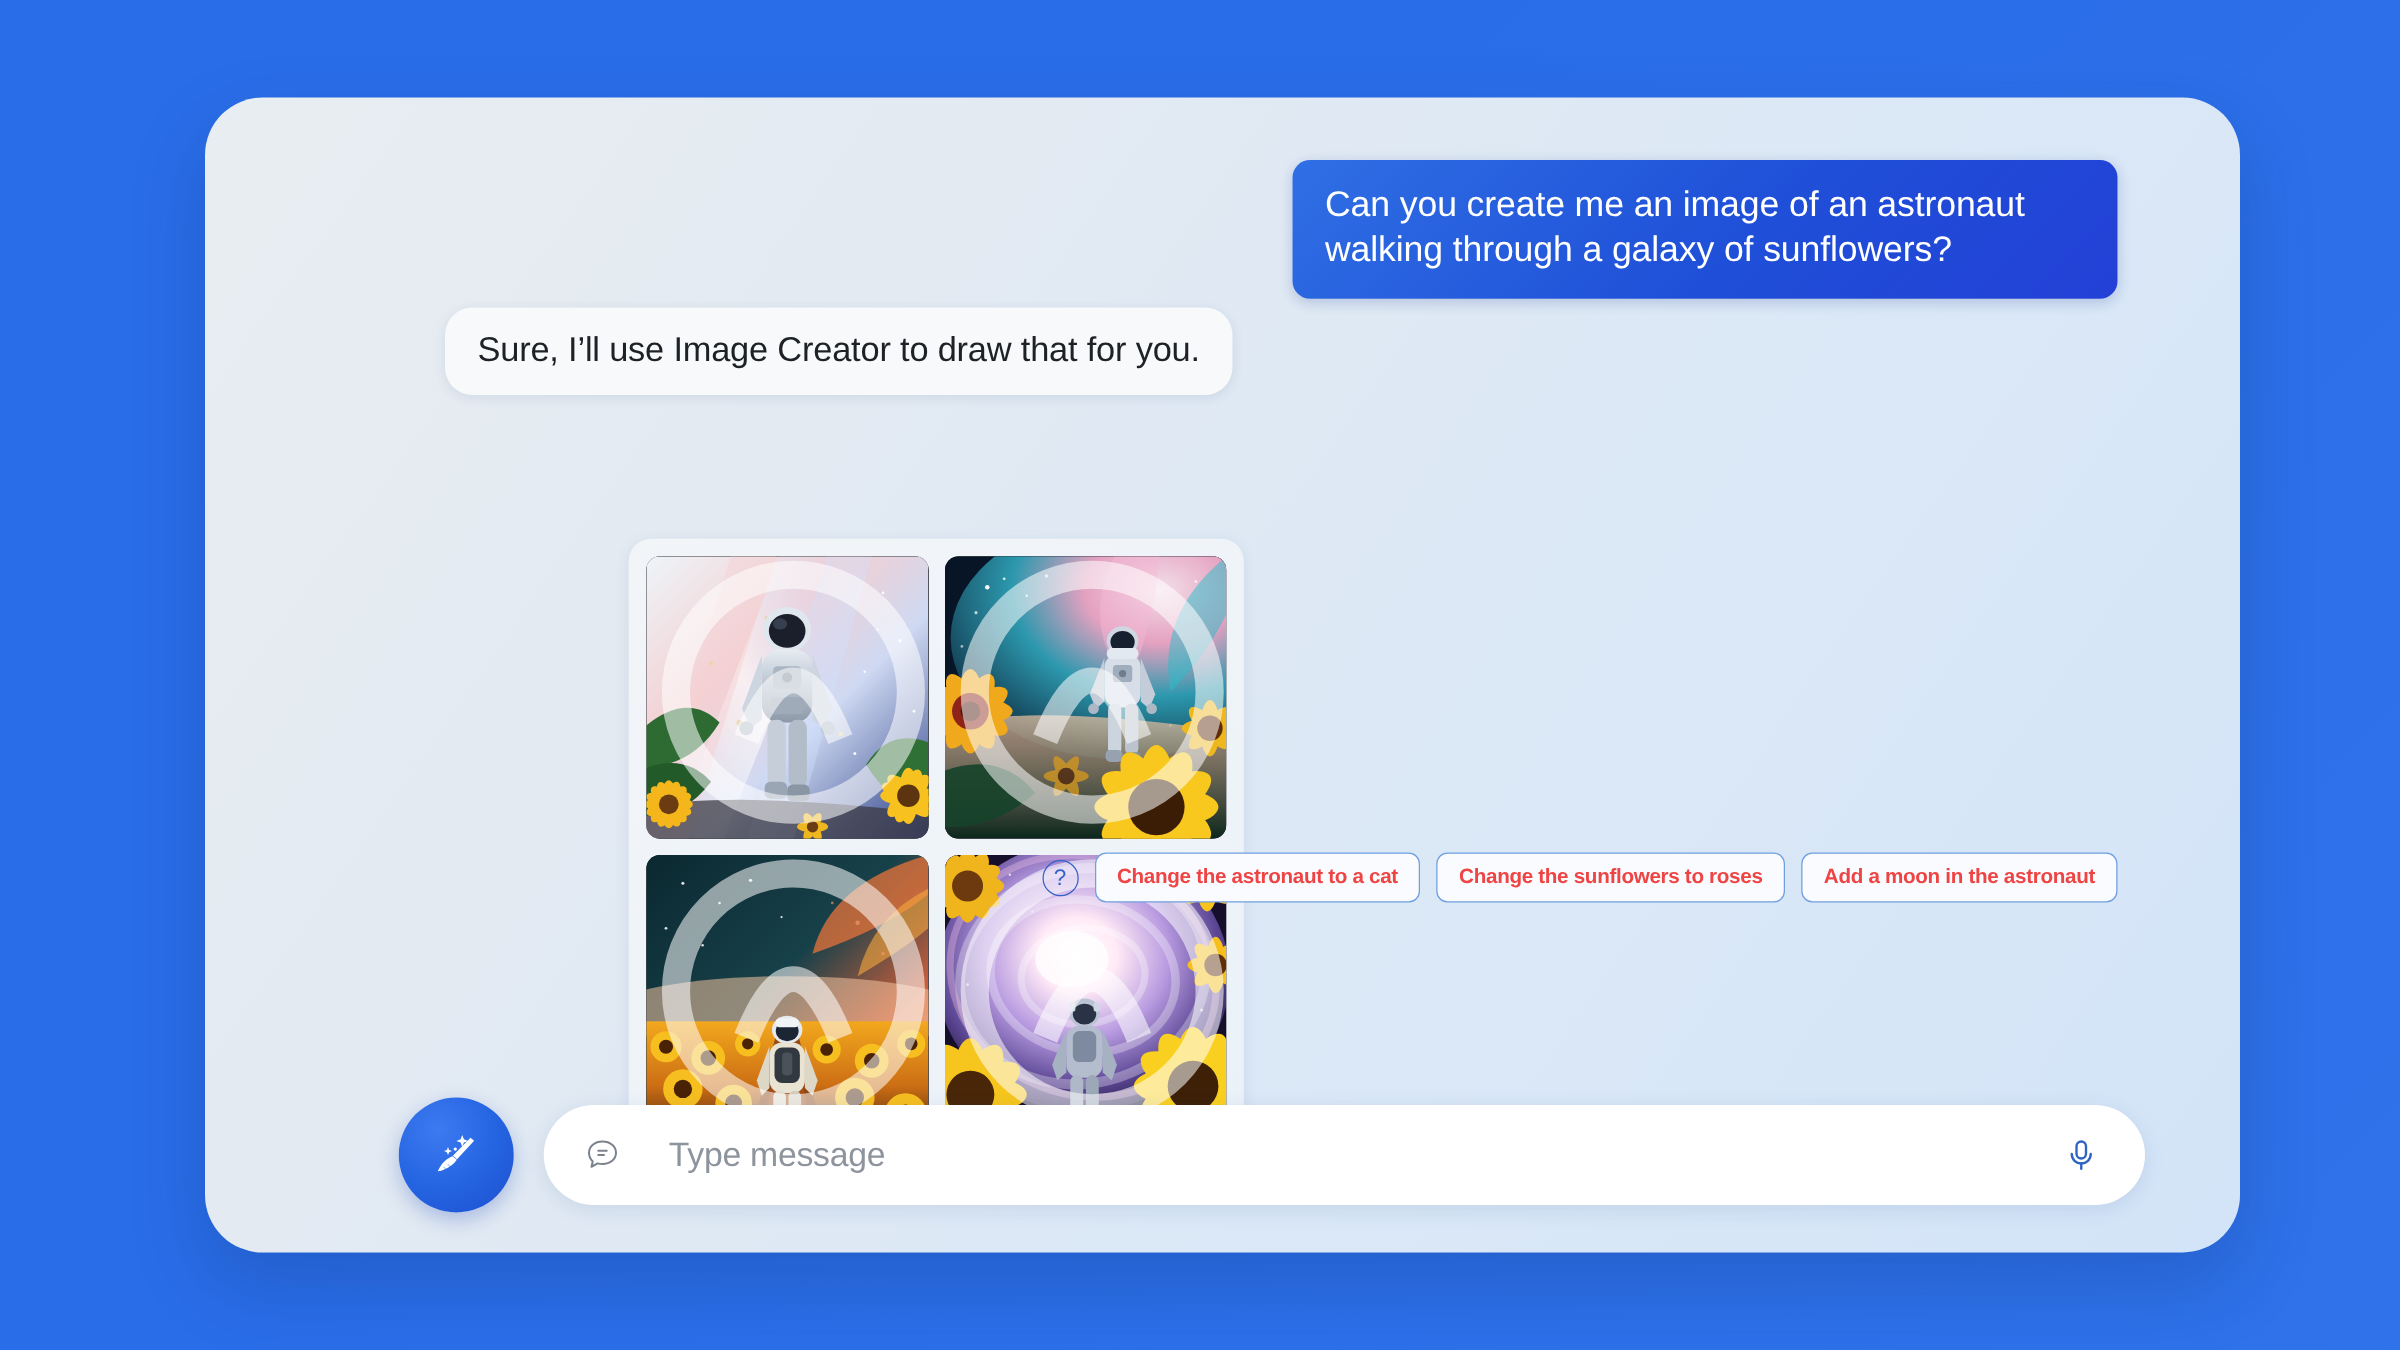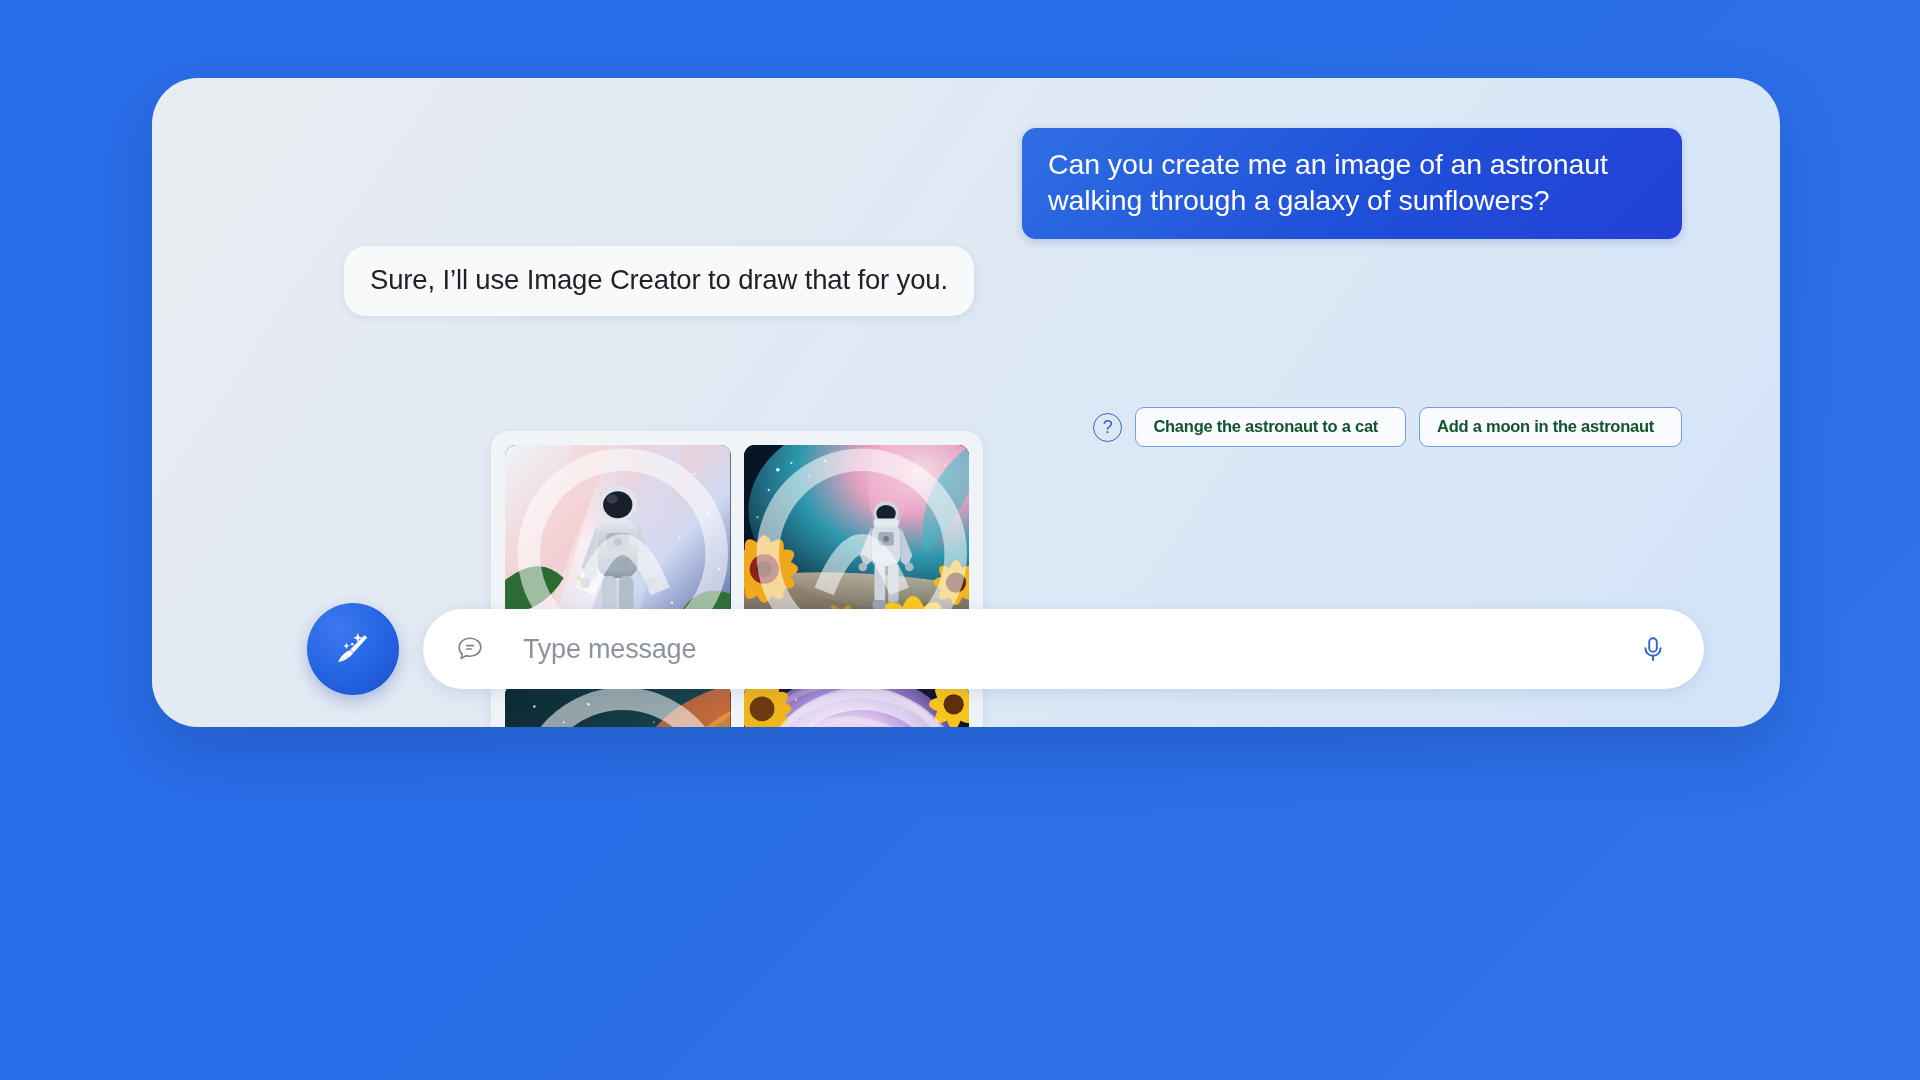--- a/index.html
+++ b/index.html
@@ -10,22 +10,22 @@
     font-family: "Liberation Sans", sans-serif;
   }
   body {
     background: linear-gradient(135deg, #2a6de8 0%, #2a6de8 40%, #2f72ea 100%);
     display: flex; align-items: center; justify-content: center;
   }
 
   
   #app-panel {
     position: absolute;
-    left: 152px; top: 78px;
-    width: 1628px; height: 649px;
+    left: 164px; top: 78px;
+    width: 1628px; height: 924px;
     border-radius: 46px;
     background: linear-gradient(125deg, #e8edf1 0%, #e3eaf2 28%, #dbe8f6 62%, #d3e4f8 100%);
     box-shadow: 0 26px 60px rgba(10, 40, 100, 0.22);
     overflow: hidden;
   }
 
   
   #conversation {
     position: absolute;
     left: 0; top: 0; right: 0; bottom: 128px;
@@ -119,22 +119,22 @@
     display: flex; align-items: center; justify-content: center;
     color: #3560c8;
     font-size: 18px; font-weight: 500;
     cursor: pointer;
     flex: none;
   }
   .chip {
     background: #f9fbfe;
     border: 1.4px solid #6f9fe0;
     border-radius: 9px;
-    padding: 9px 27px 10px 17px;
-    color: #14532d;
+    padding: 9px 17px 10px 17px;
+    color: #ef4444;
     font-size: 16.5px;
     font-weight: 700;
     letter-spacing: -0.25px;
     white-space: nowrap;
     cursor: pointer;
   }
 
   
   #composer {
     position: absolute;
@@ -604,20 +604,21 @@
       </div>
 
       <div id="made-with">
         <span>Made with </span><span class="brand">Image Creator</span>
       </div>
     </div>
 
     <div id="suggestions-row">
       <div id="help-icon">?</div>
       <button class="chip">Change the astronaut to a cat</button>
+      <button class="chip">Change the sunflowers to roses</button>
       <button class="chip">Add a moon in the astronaut</button>
     </div>
 
   </div>
 
   <div id="composer">
 
     <div id="new-chat-button">
       <svg width="48" height="48" viewBox="0 0 48 48" aria-hidden="true">
         <g fill="#ffffff">

